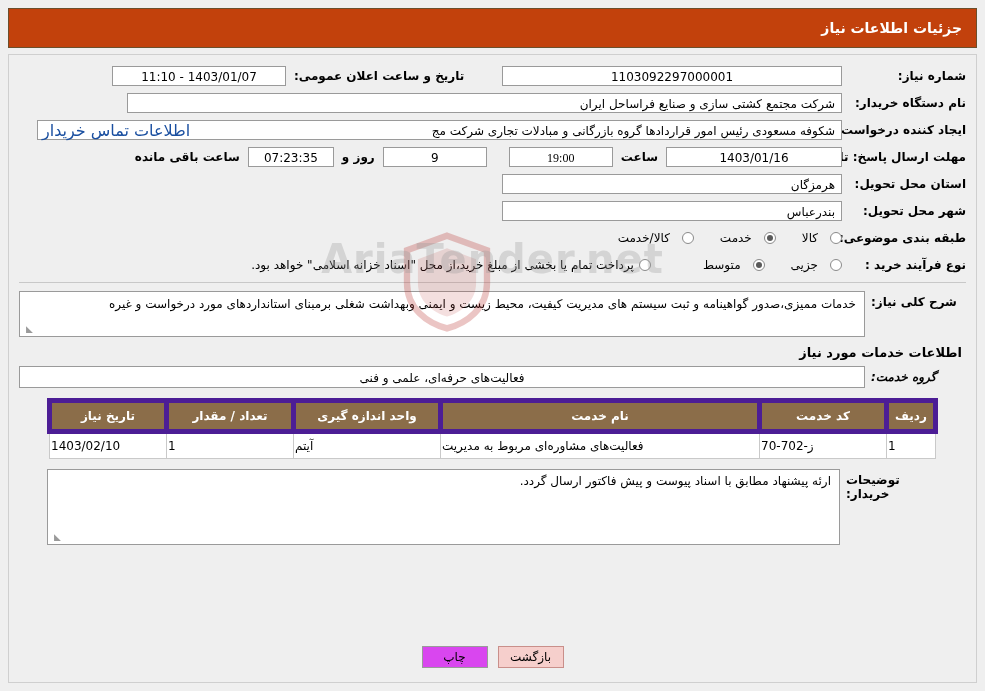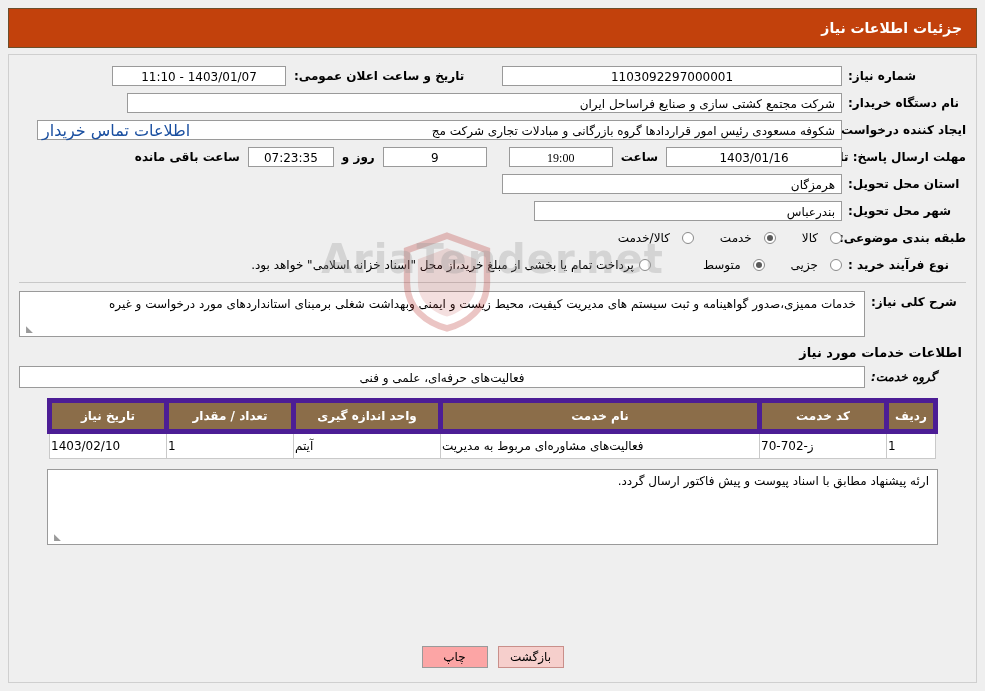--- a/index.html
+++ b/index.html
@@ -37,21 +37,21 @@
     position:relative;
     padding:10px 10px 0 10px;
   }
   .row{
     display:flex;align-items:center;
     margin-bottom:5px;
     min-height:22px;
   }
   .lbl{
     font-size:12px;color:#000;font-weight:bold;
-    text-align:left;
+    text-align:right;
     padding-left:6px;
     white-space:nowrap;
   }
   .lbl.w1{width:118px;}
   .inp{
     background:#fff;border:1px solid #9a9a9a;
     height:20px;line-height:20px;
     font-size:12px;
     padding:0 6px;
     box-sizing:border-box;
@@ -115,21 +115,21 @@
     flex:1;background:#fff;border:1px solid #9a9a9a;height:76px;
     padding:4px 8px;font-size:12px;position:relative;text-align:right;box-sizing:border-box;
   }
   
   .btns{
     position:absolute;left:0;right:0;bottom:14px;
     display:flex;justify-content:center;gap:10px;
   }
   .btn{
     min-width:66px;height:22px;line-height:20px;text-align:center;
-    font-size:12px;border:1px solid #9a9a9a;background:#fca5a5;
+    font-size:12px;border:1px solid #9a9a9a;background:#d946ef;
     cursor:pointer;box-sizing:border-box;
   }
   .btn.back{background:#f6cfcc;border-color:#c98f8a;}
   
   .watermark{
     position:absolute;left:0;right:0;top:236px;
     text-align:center;pointer-events:none;
     font-size:40px;color:rgba(150,150,150,.30);
     letter-spacing:1px;font-weight:bold;
     user-select:none;
@@ -181,21 +181,21 @@
         <div class="mini-lbl">ساعت باقی مانده</div>
       </div>
 
       <div class="row">
         <div class="lbl w1">استان محل تحویل:</div>
         <div class="inp right" style="width:340px;">هرمزگان</div>
       </div>
 
       <div class="row">
         <div class="lbl w1">شهر محل تحویل:</div>
-        <div class="inp right" style="width:308px;">بندرعباس</div>
+        <div class="inp right" style="width:340px;">بندرعباس</div>
       </div>
 
       <div class="row">
         <div class="lbl w1">طبقه بندی موضوعی:</div>
         <div class="radio-wrap">
           <span class="radio"></span>
           <span class="radio-lbl">کالا</span>
         </div>
         <div class="radio-wrap">
           <span class="radio on"></span>
@@ -260,20 +260,21 @@
             <td>فعالیت‌های مشاوره‌ای مربوط به مدیریت</td>
             <td>آیتم</td>
             <td>1</td>
             <td>1403/02/10</td>
           </tr>
         </tbody>
       </table>
     </div>
 
     <div class="note-row">
+      <div class="note-lbl">توضیحات خریدار:</div>
       <div class="note-box">
         <span>ارئه پیشنهاد مطابق با اسناد پیوست و پیش فاکتور ارسال گردد.</span>
         <span class="resize">◣</span>
       </div>
     </div>
 
     <div class="btns">
       <div class="btn back">بازگشت</div>
       <div class="btn">چاپ</div>
     </div>

